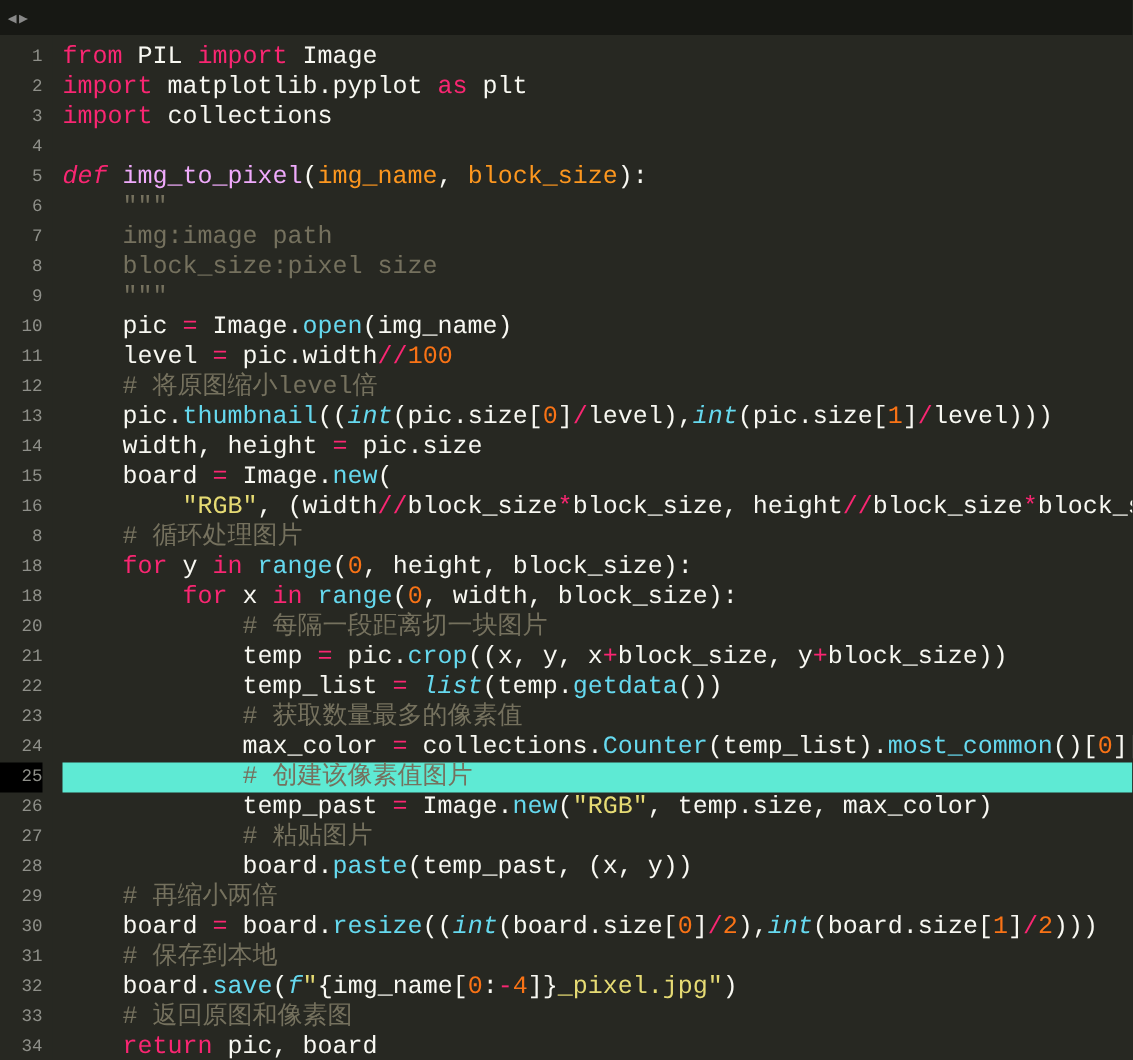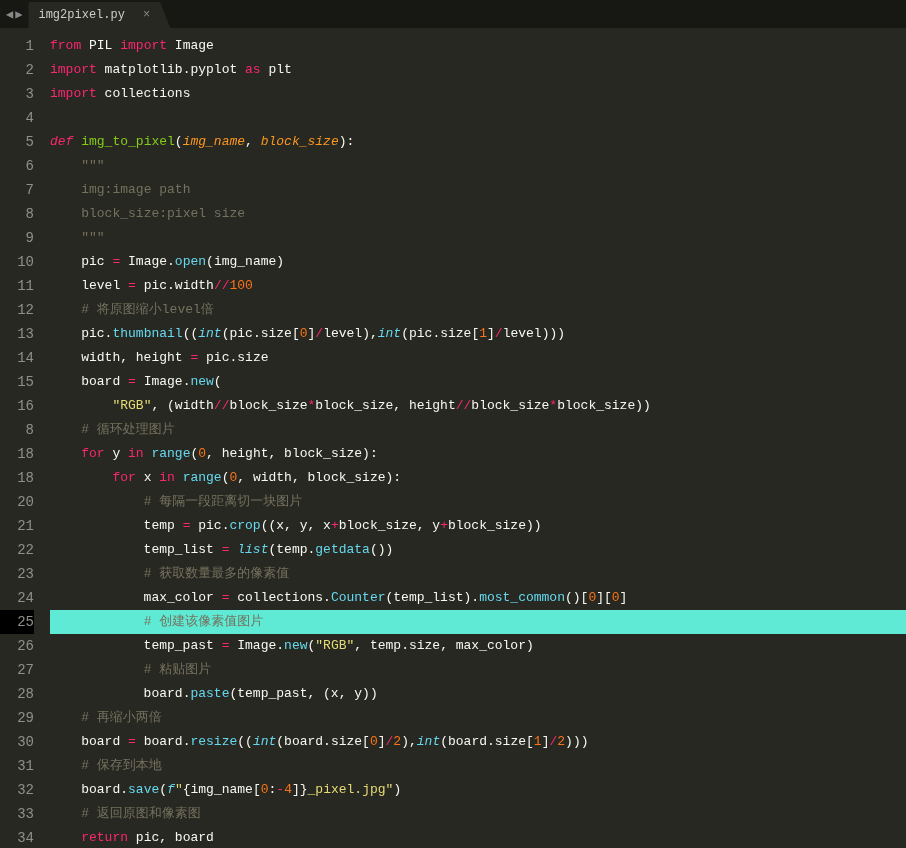--- a/index.html
+++ b/index.html
@@ -62,49 +62,45 @@
     line-height: 24px;
     font-size: 14px;
   }
   .gutter .ln { height: 24px; }
   .gutter .ln.hl { background: #000000; }
   .code {
     flex: 1;
     padding: 6px 0 6px 8px;
     line-height: 24px;
     white-space: pre;
-    font-size: 13px;
+    font-size: 20px;
     overflow: hidden;
   }
   .line { height: 24px; }
   .line.hl { background: #5eead4; }
   
   .kw   { color: #f92672; }
   .kw-it{ color: #f92672; font-style: italic; }
-  .name { color: #84cc16; }
+  .name { color: #f0abfc; }
   .func { color: #66d9ef; font-family: Liberation Mono, monospace; }
   .type { color: #66d9ef; font-style: italic; }
-  .param{ color: #fd971f; font-style: italic; }
+  .param{ color: #fd971f; }
   .str  { color: #e6db74; }
   .num  { color: #f97316; }
   .cmt  { color: #75715e; }
   .op   { color: #f92672; }
   .p    { color: #f8f8f2; }
 </style>
 </head>
 <body>
 
 <div class="top-bar">
   <div class="nav-arrows">
     <span>◀</span>
     <span>▶</span>
-  </div>
-  <div class="tab">
-    <span>img2pixel.py</span>
-    <span class="close">×</span>
   </div>
 </div>
 
 <div class="editor">
   <div class="gutter" id="gutter">
       <div class="ln">1</div>
       <div class="ln">2</div>
       <div class="ln">3</div>
       <div class="ln">4</div>
       <div class="ln">5</div>

